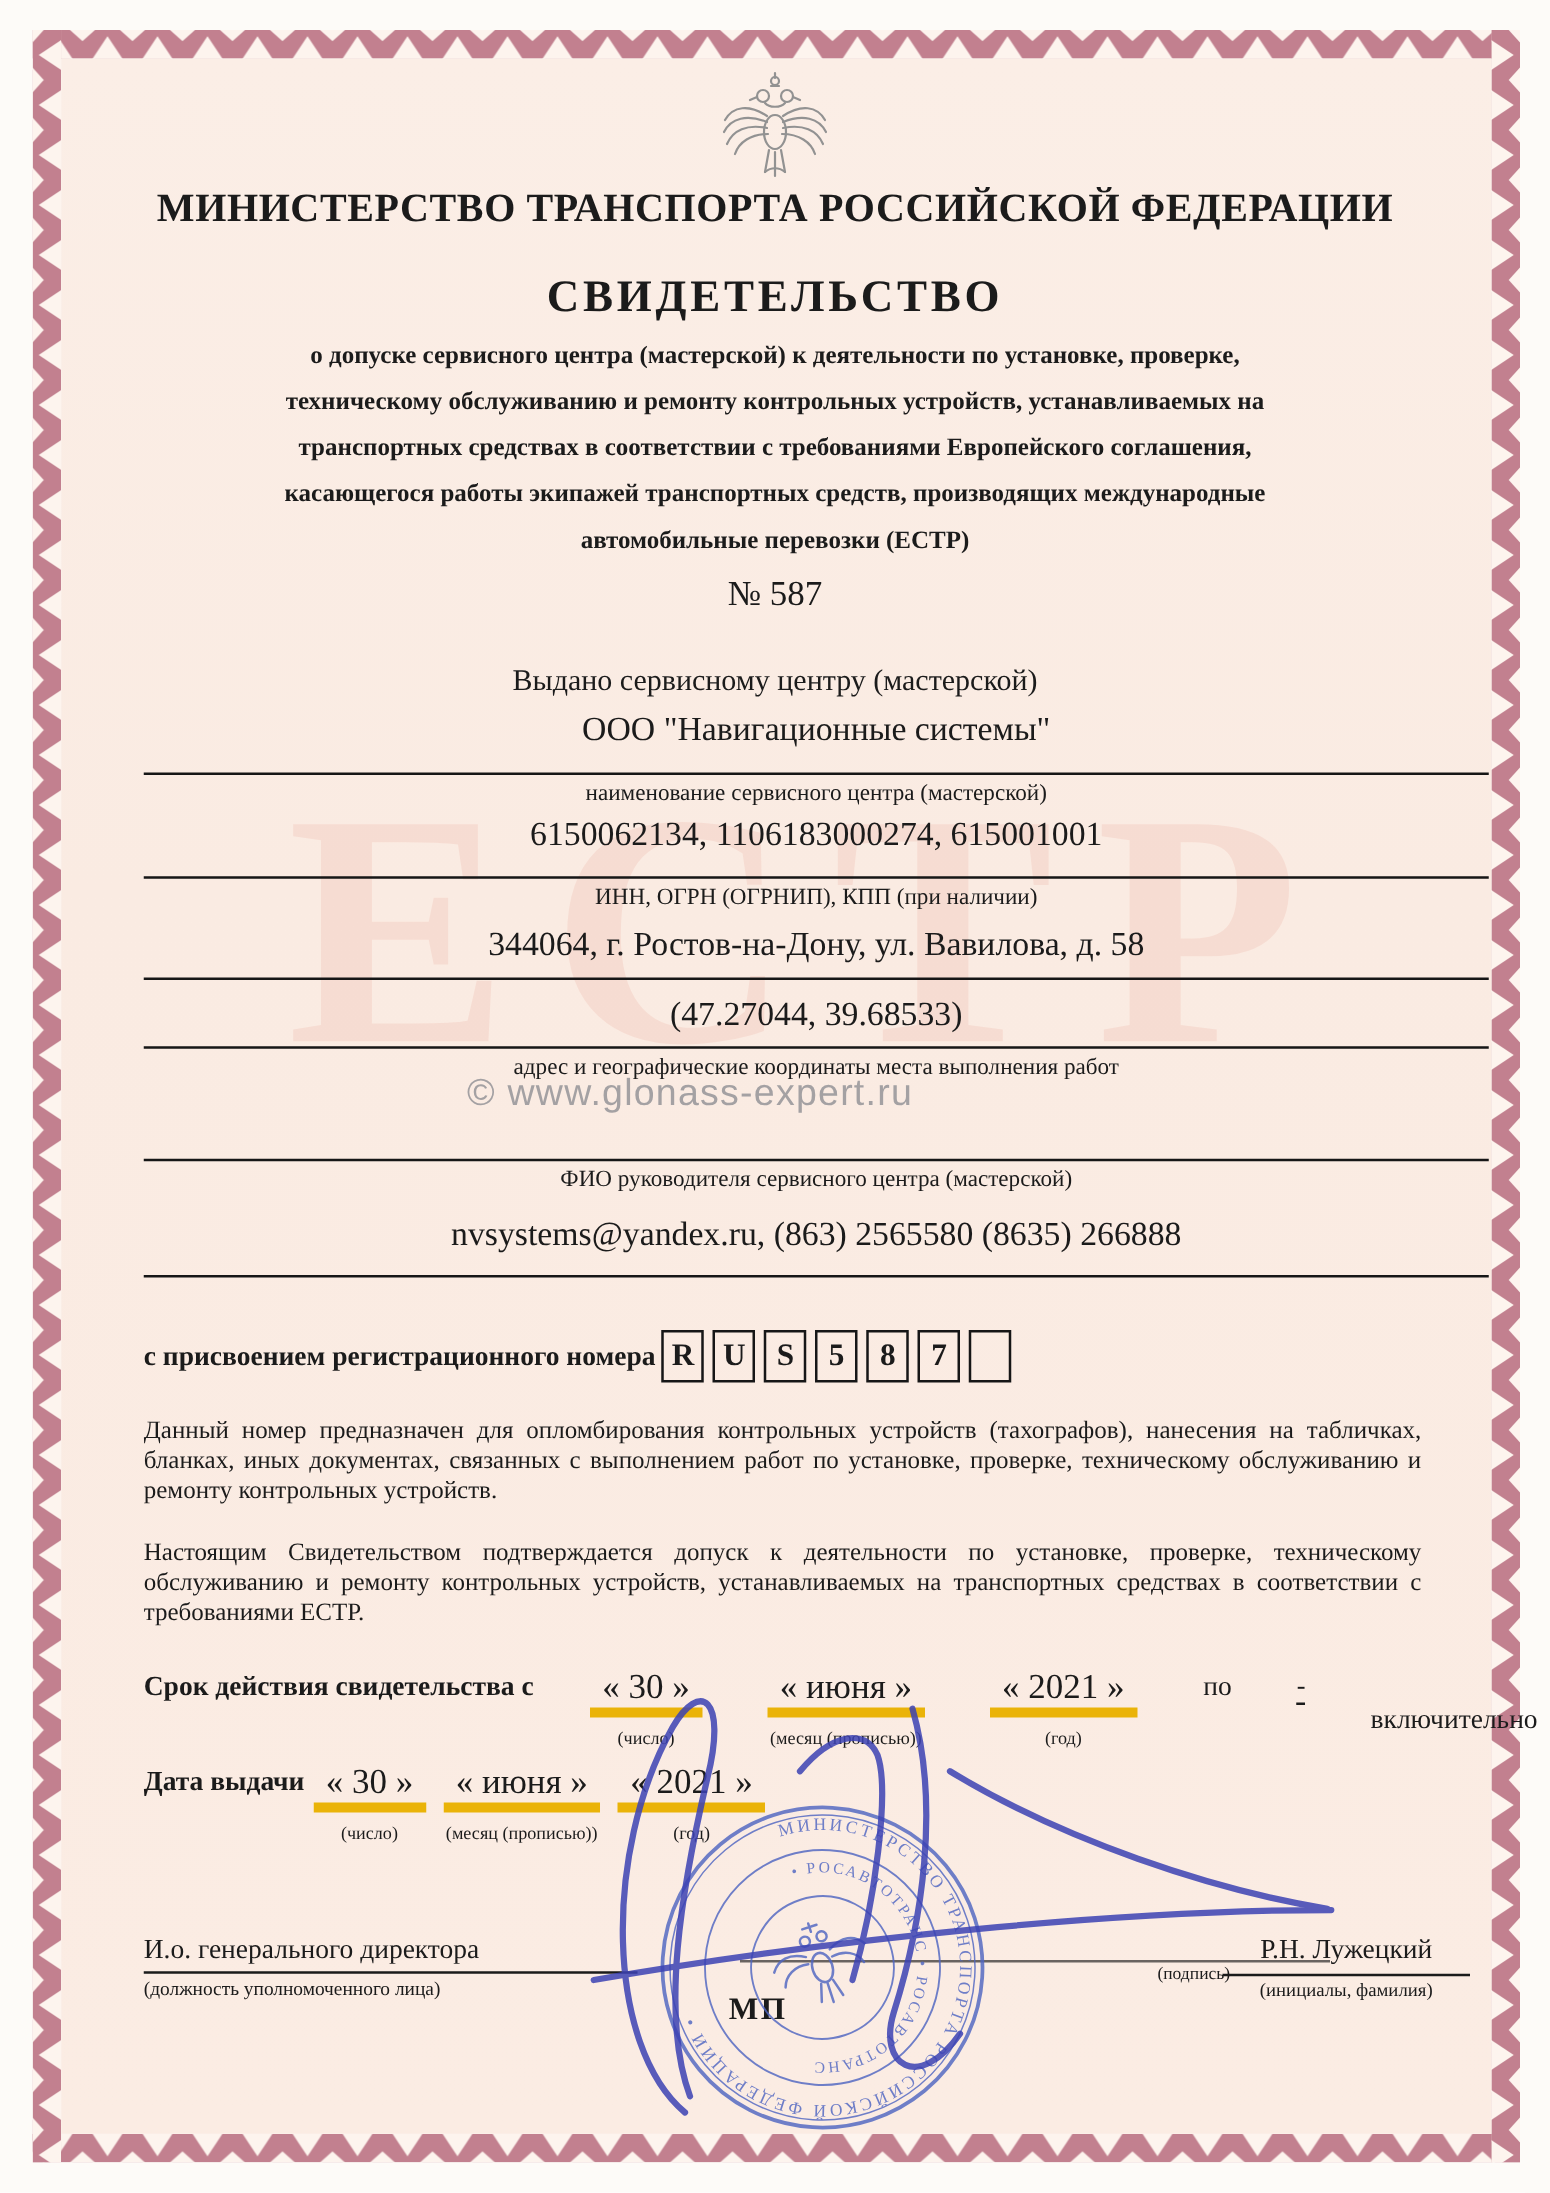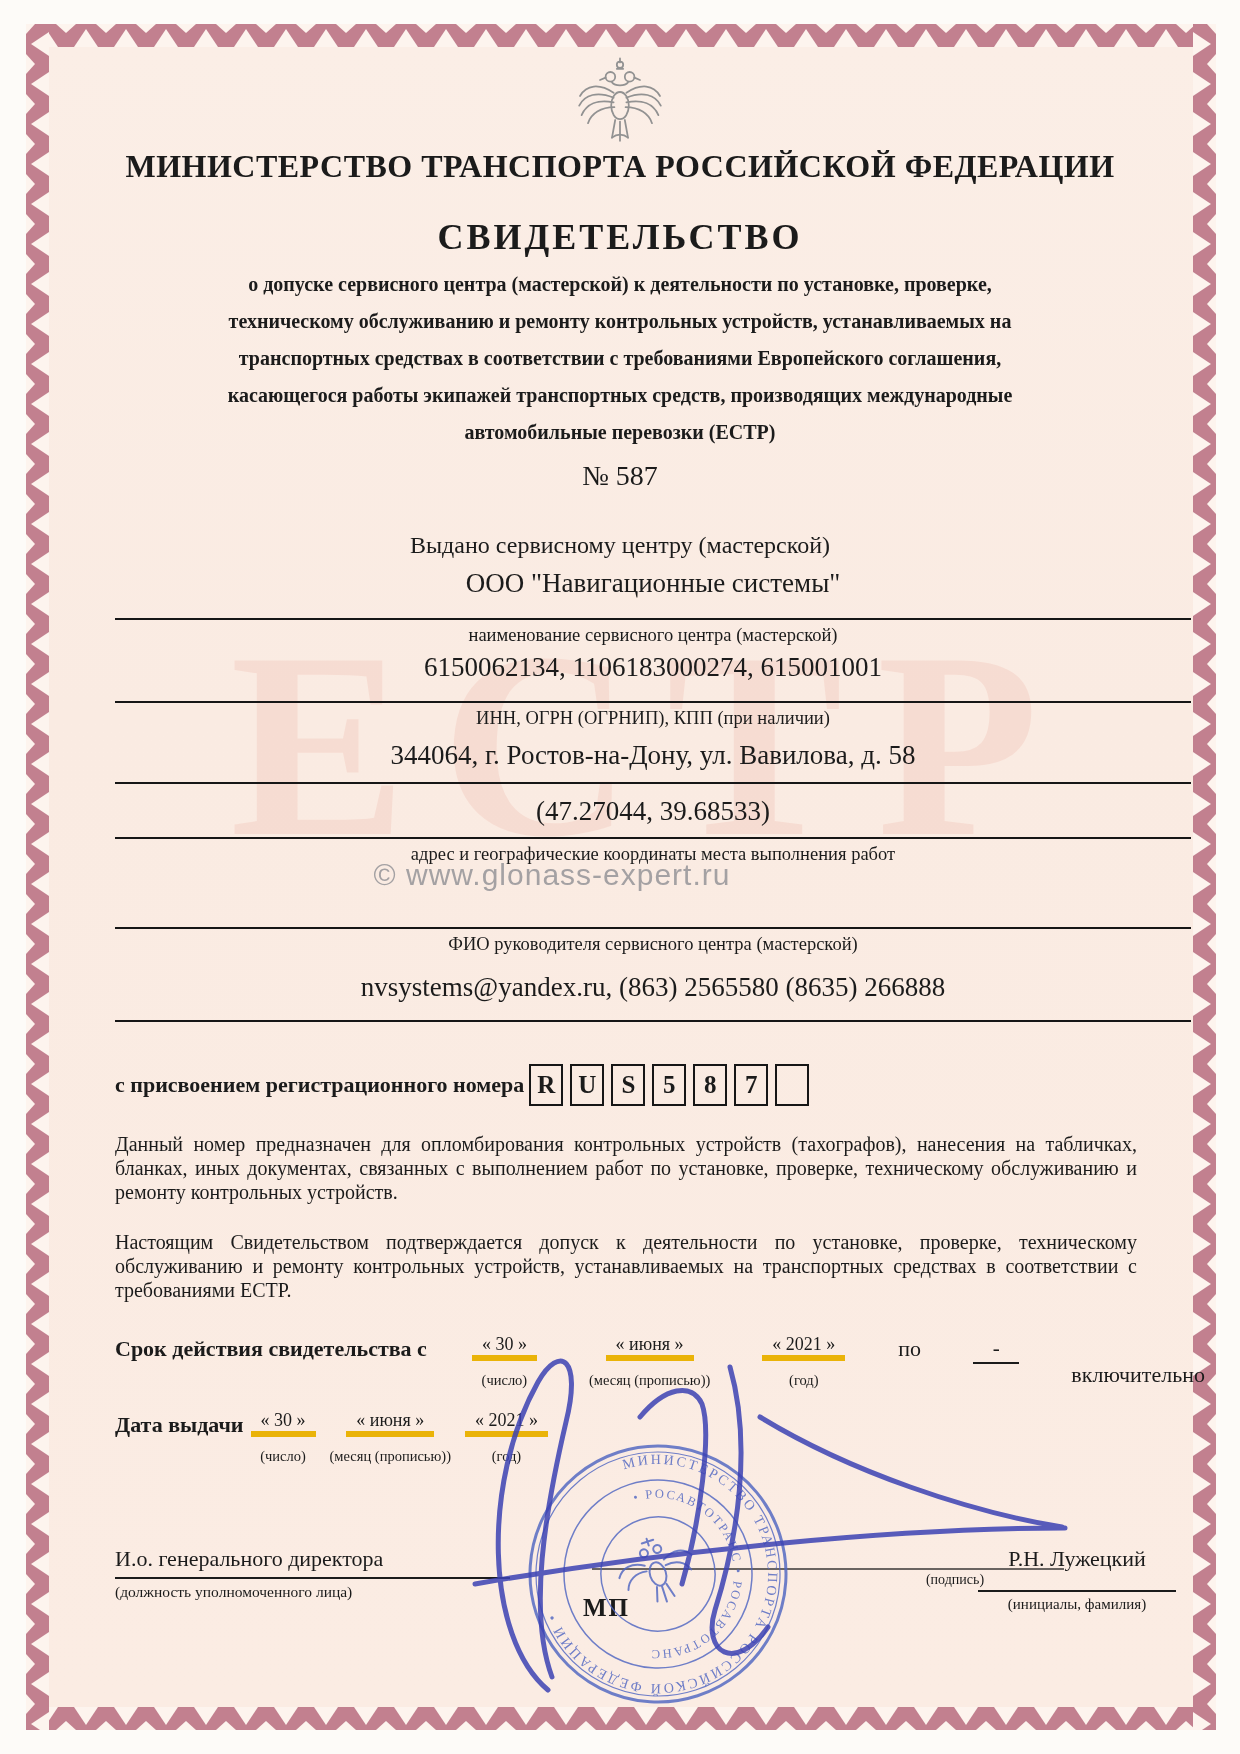--- a/index.html
+++ b/index.html
@@ -50,33 +50,33 @@
   .reg-boxes{display:flex; gap:7px; margin-left:5px;}
   .reg-box{width:30px; height:38px; border:2.5px solid #161616;
            display:flex; align-items:center; justify-content:center;
            font-size:25px; font-weight:bold; background:transparent;}
   .para{left:115px; width:1022px; font-size:20px; line-height:24px; text-align:justify;}
   .p1{top:1132px;} .p2{top:1230px;}
   .date-row{left:115px; width:1090px; display:flex; align-items:flex-start; white-space:nowrap;}
   .valid-row{top:1334px;gap:38px;} .issue-row{top:1410px;}
   .dr-prefix{font-size:22px; font-weight:bold; padding-top:2px;}
   .dg{display:inline-block; text-align:center; margin:0 7px;}
-  .dg-v{font-size:18px; border-bottom:6px solid #eab308; padding:2px 10px 1px;}
+  .dg-v{font-size:28px; border-bottom:8px solid #eab308; padding:2px 10px 1px;}
   .dg-l{font-size:14.5px; padding-top:17px;}
   .dr-po{font-size:22px; padding:2px 8px 0;}
   .dr-blank{display:inline-block; width:82px; text-align:center; font-size:21px;
             border-bottom:2px solid #1b1b1b; padding:2px 0 1px; margin:0 6px;}
   .dr-suffix{font-size:22px; padding-top:2px; margin-left:8px;margin-top:26px;}
   .sig-pos{left:115px; top:1546px; width:395px;}
   .sig-pos-v{font-size:22px; border-bottom:2px solid #1b1b1b; padding-bottom:5px;}
   .sig-pos-l{text-align:left; font-size:15.5px; padding-top:4px;}
   .sign-line{left:592px; top:1568px; width:472px; height:2px; background:#1b1b1b; opacity:.65;}
   .sign-label{left:880px; top:1572px; width:150px; text-align:center; font-size:14px;}
   .sig-name{left:978px; top:1546px; width:198px;}
-  .sig-name-v{font-size:22px; text-align:center; border-bottom:2px solid #1b1b1b; padding-bottom:18px;}
+  .sig-name-v{font-size:22px; text-align:center; border-bottom:2px solid #1b1b1b; padding-bottom:7px;}
   .sig-name-l{text-align:center; font-size:15px; padding-top:4px;}
   .mp{left:583px; top:1594px; font-size:25px; font-weight:bold; letter-spacing:2px; z-index:2;}
   .stamp{position:absolute; left:512px; top:1428px; width:292px; height:292px; z-index:3; opacity:.82;}
   .signature{position:absolute; left:430px; top:1322px; width:660px; height:400px; z-index:4; opacity:.85;}
 </style>
 </head>
 <body>
 
 <div class="scan">
 

